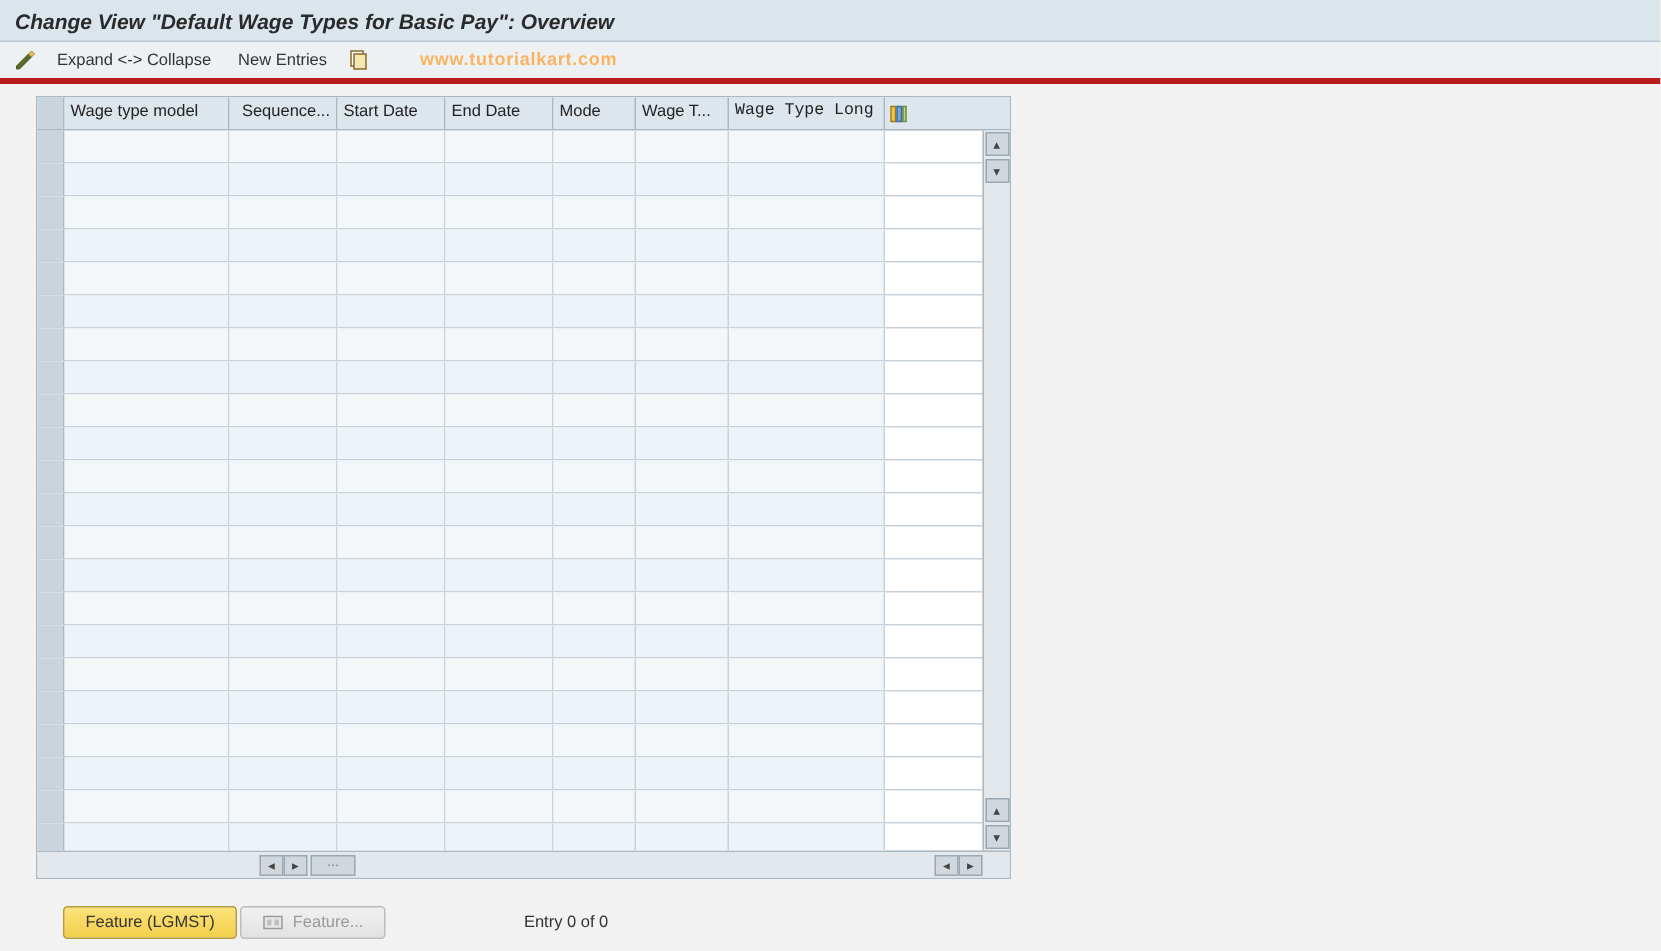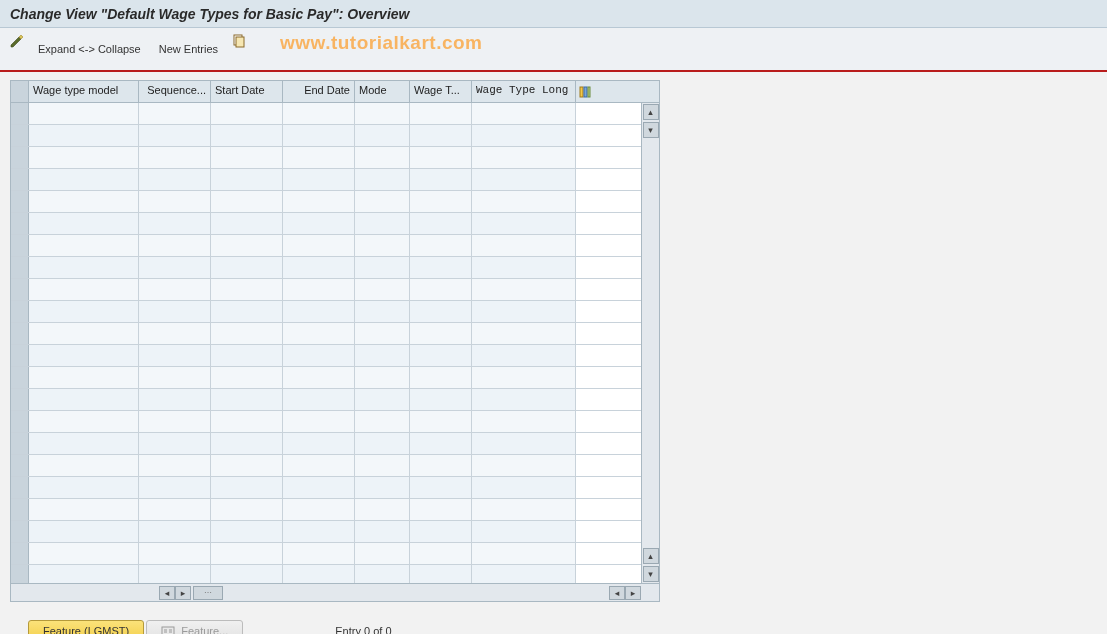--- a/index.html
+++ b/index.html
@@ -21,50 +21,51 @@
     background: #dbe5ec;
     border-bottom: 1px solid #b8c8d4;
     padding: 6px 10px 5px 10px;
     font-size: 14px;
     font-weight: bold;
     font-style: italic;
     color: #2a2a2a;
   }
   .toolbar {
     background: #eef1f4;
-    border-bottom: 2px solid #b91c1c;
+    border-bottom: 4px solid #b91c1c;
     padding: 4px 8px;
     display: flex;
+    align-items: center;
     gap: 6px;
-    height: 44px;
+    height: 28px;
   }
   .tb-icon {
     width: 18px; height: 18px;
     display: inline-flex; align-items: center; justify-content: center;
     cursor: pointer;
   }
   .tb-btn {
     background: transparent;
     border: none;
     padding: 2px 6px;
     font: inherit;
     cursor: pointer;
     color: #333;
   }
   .watermark {
     position: absolute;
     left: 280px; top: 32px;
-    font-size: 19px;
+    font-size: 12px;
     font-weight: bold;
     color: rgba(255,140,0,0.6);
     letter-spacing: 0.5px;
     pointer-events: none;
   }
   .content {
-    padding: 8px 10px;
+    padding: 8px 24px;
   }
   .grid-container {
     width: 650px;
     background: #ffffff;
     border: 1px solid #a9b8c2;
     display: flex;
     flex-direction: column;
   }
   .grid-header-row {
     display: flex;
@@ -83,21 +84,21 @@
     font-size: 11px;
     color: #222;
     white-space: nowrap;
     overflow: hidden;
     text-overflow: ellipsis;
     background: #dde6ec;
   }
   .col-w0 { width: 110px; }
   .col-w1 { width: 72px; text-align: right; }
   .col-w2 { width: 72px; }
-  .col-w3 { width: 72px; text-align: right; }
+  .col-w3 { width: 72px; }
   .col-w4 { width: 55px; }
   .col-w5 { width: 62px; }
   .col-w6 { width: 104px; font-family: Liberation Mono, monospace; }
   .config-btn {
     width: 18px;
     background: #dde6ec;
     display: flex; align-items:center; justify-content:center;
     cursor: pointer;
   }
   .grid-body {

